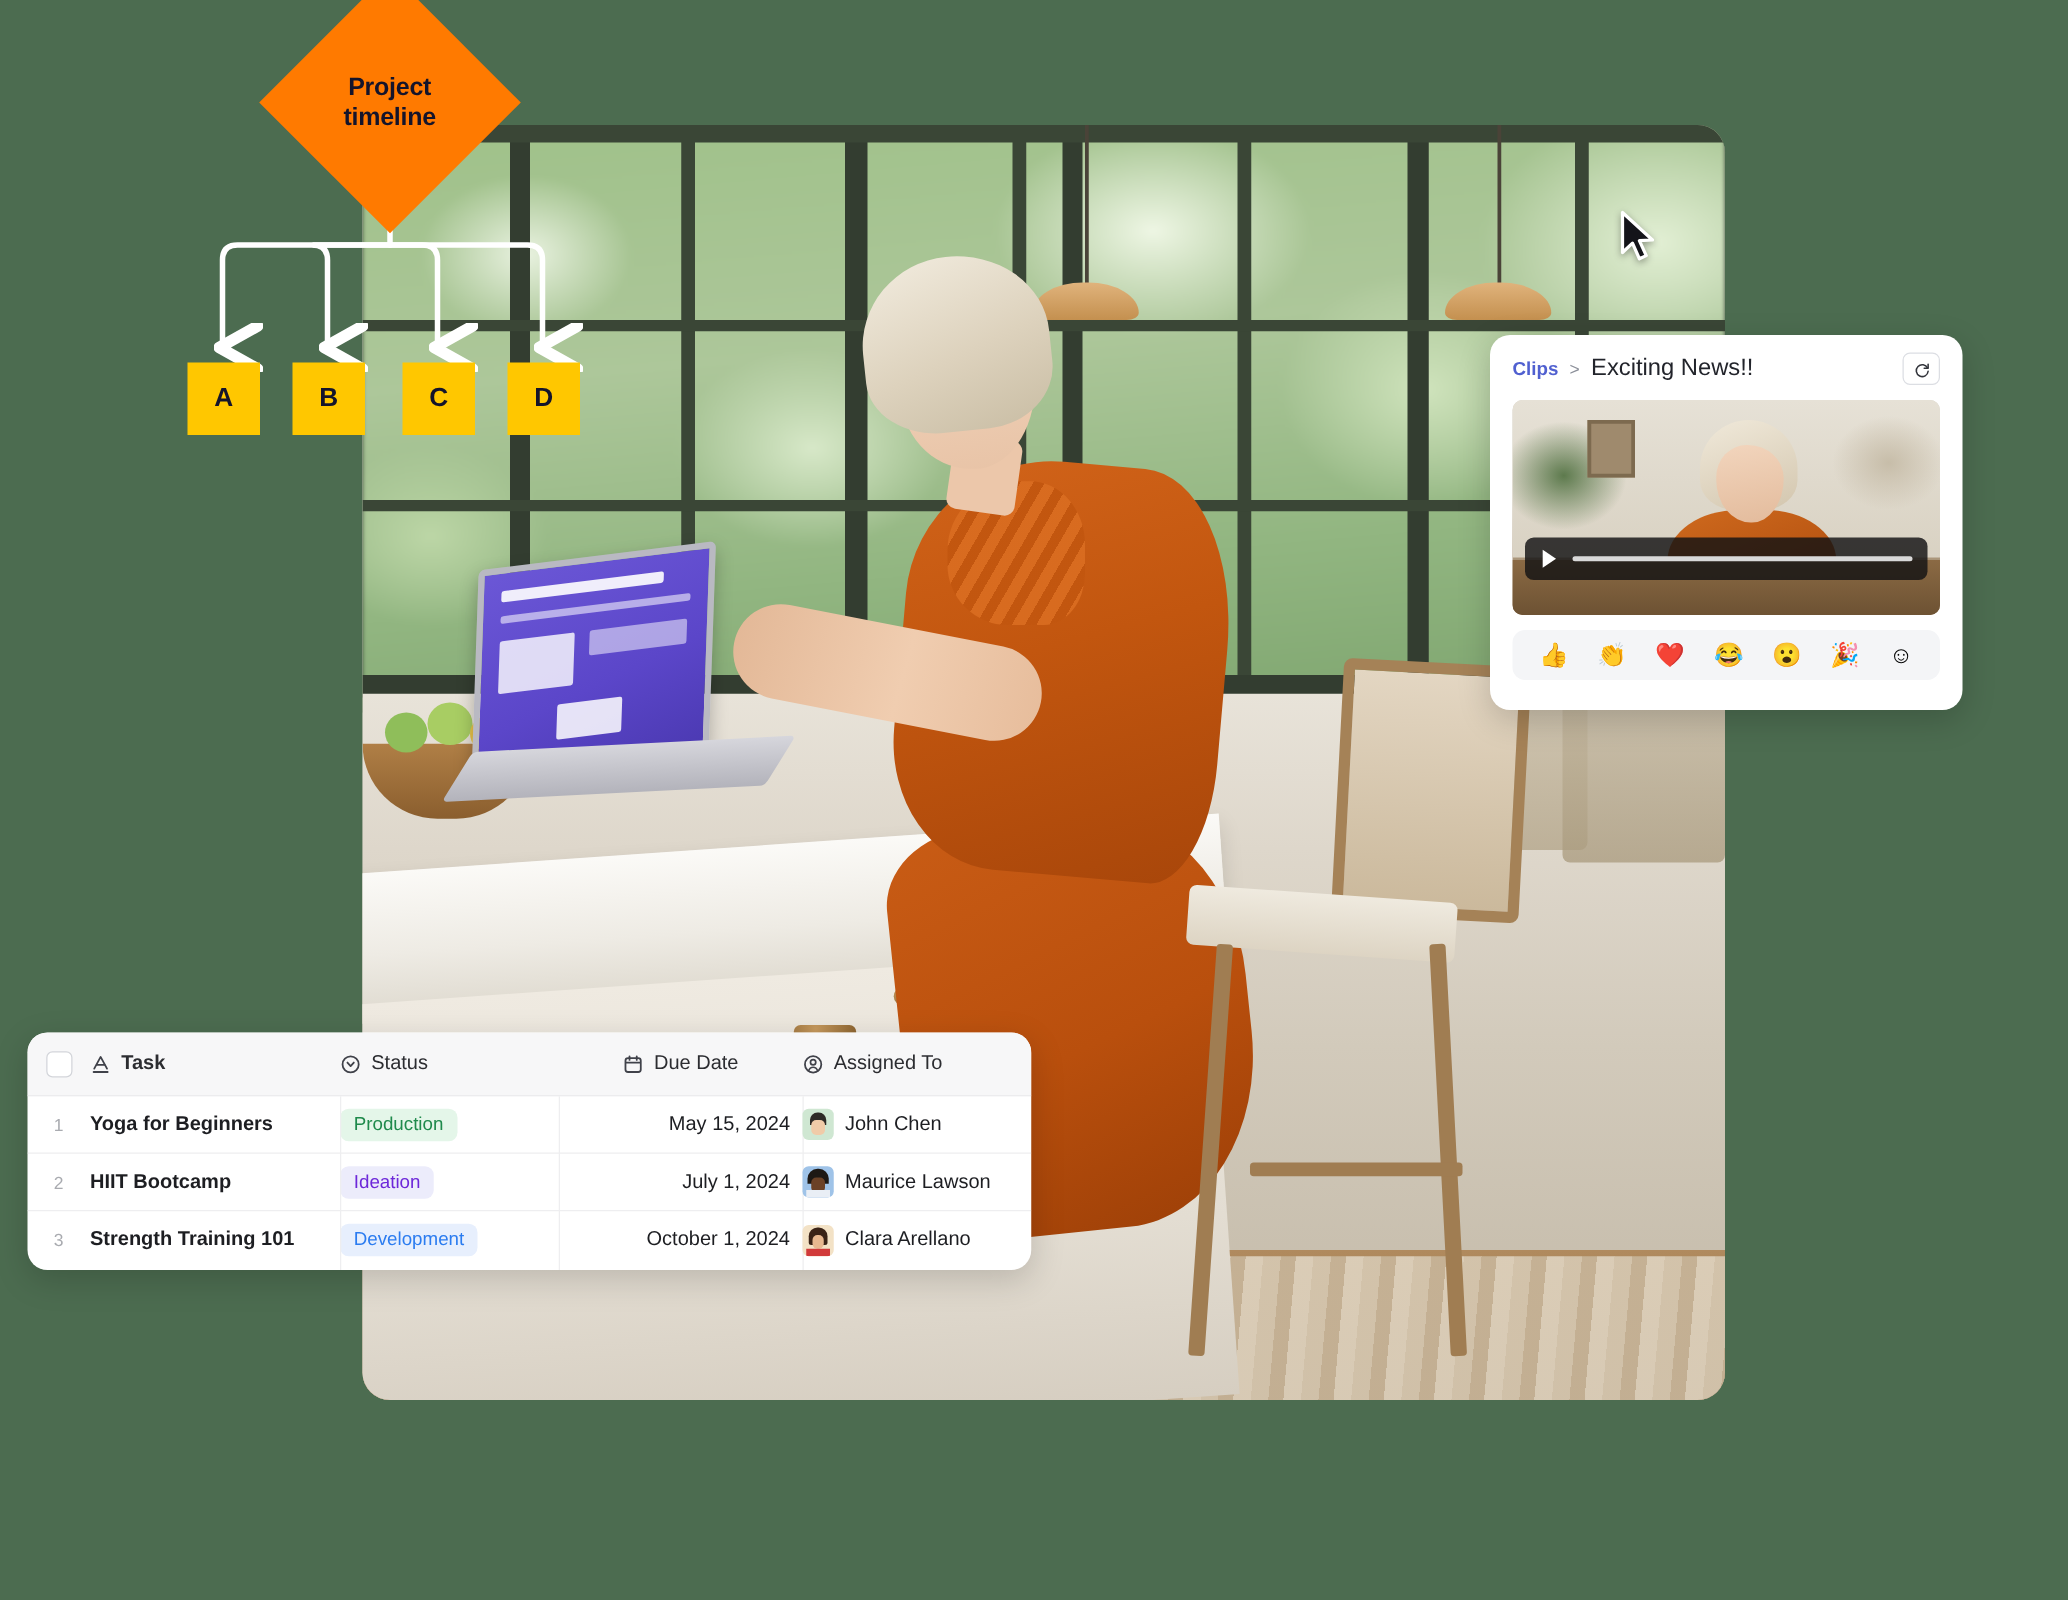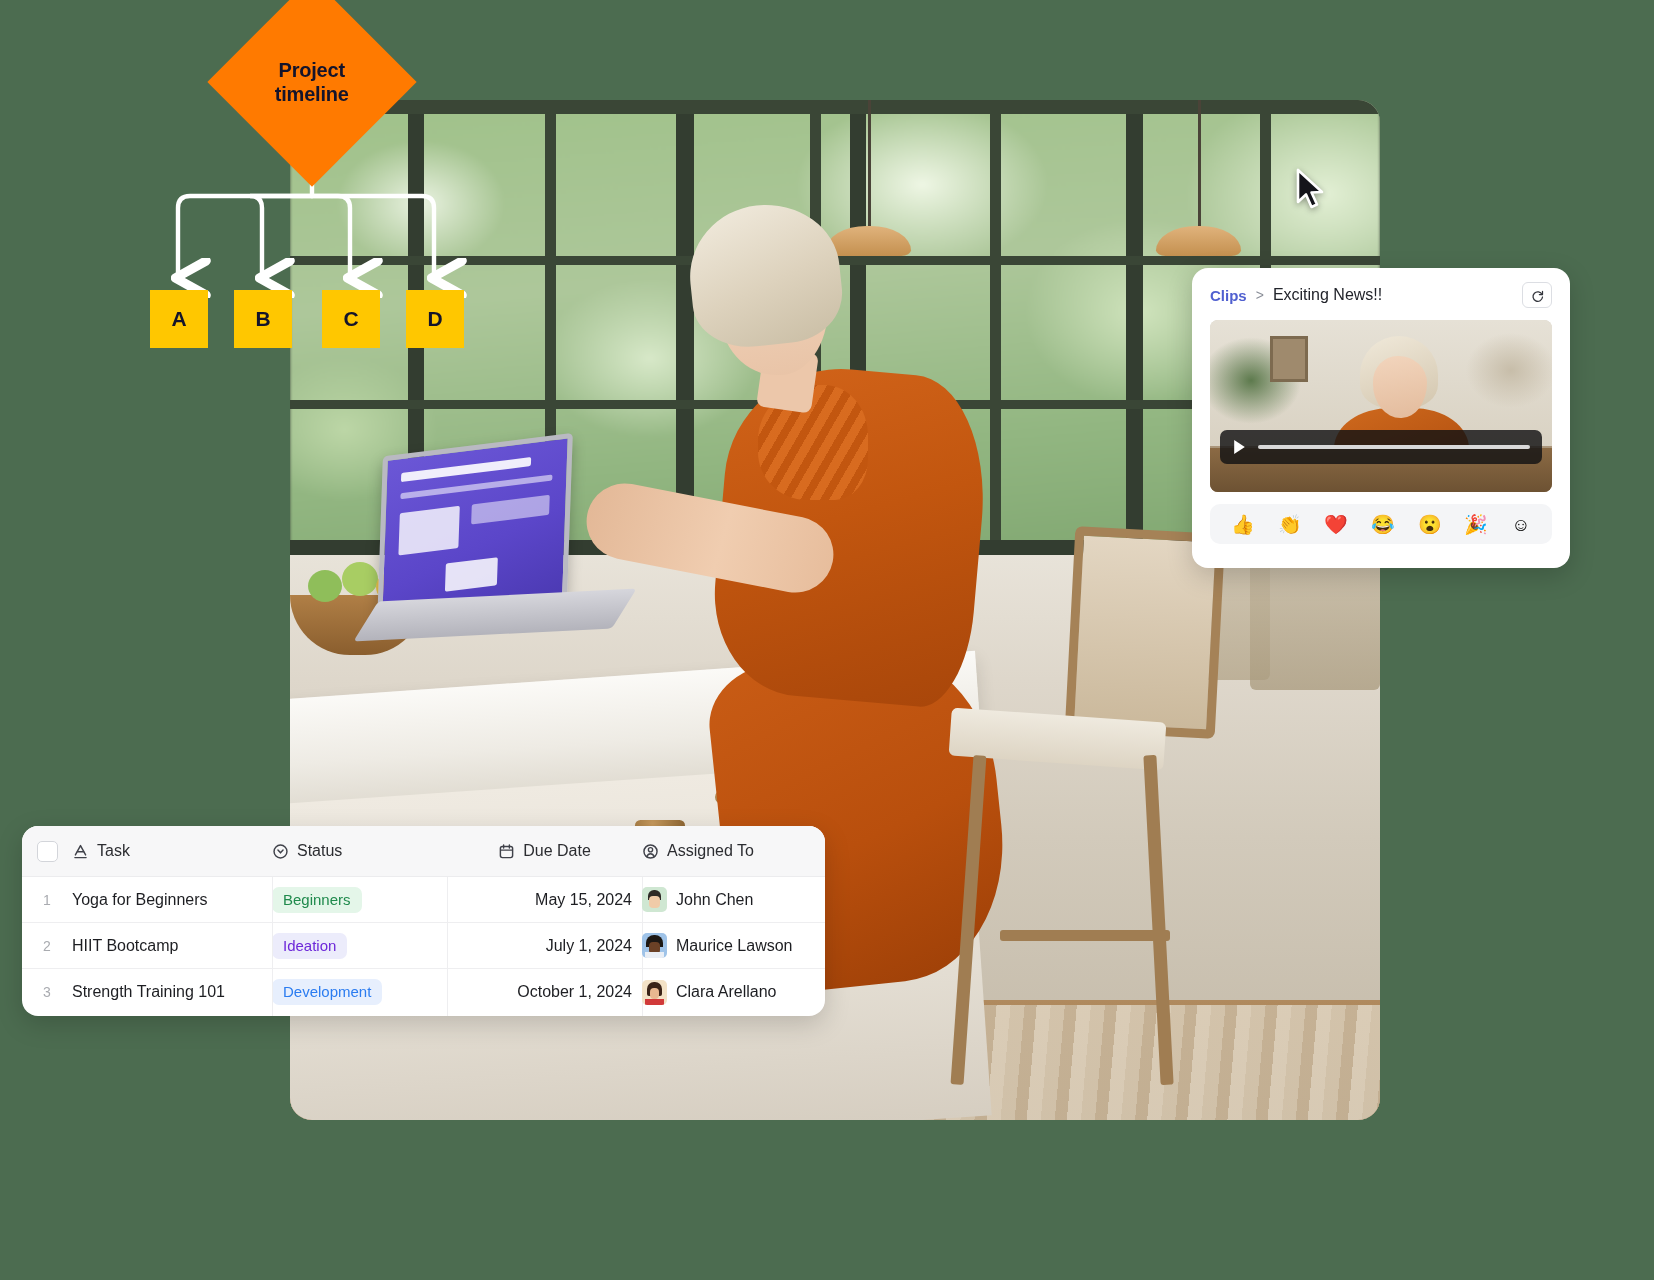--- a/index.html
+++ b/index.html
@@ -198,21 +198,21 @@
   
   #clips-card {
     position:absolute; left:1192px; top:268px; width:378px; height:300px;
     background:#fff; border-radius:16px;
     box-shadow: 0 8px 26px rgba(0,0,0,.18);
     padding:14px 18px 14px 18px;
   }
   #clips-head { display:flex; align-items:center; height:26px; }
   #crumb-root { color:#5060d0; font-size:15px; font-weight:600; cursor:pointer; }
   #crumb-sep { color:#8b8f99; font-size:14px; margin:0 9px; }
-  #crumb-current { color:#22242b; font-size:16px; }
+  #crumb-current { color:#22242b; font-size:19px; }
   #refresh-btn {
     margin-left:auto; width:30px; height:26px; border:1px solid #dcdee3;
     border-radius:6px; background:#fff; display:flex; align-items:center;
     justify-content:center; cursor:pointer;
   }
   #video-wrap {
     position:relative; margin-top:12px; width:100%; height:172px;
     border-radius:8px; overflow:hidden;
     background: linear-gradient(180deg,#d7d2c6 0%, #cfc7b6 45%, #8a6a45 100%);
   }
@@ -247,21 +247,21 @@
     background:#fff; border-radius:16px;
     box-shadow: 0 8px 26px rgba(0,0,0,.17);
     overflow:hidden;
   }
   #table-head {
     height:51px; background:#f7f7f8; display:flex; align-items:center;
     border-bottom:1px solid #ececee;
   }
   .th { display:flex; align-items:center; gap:8px; font-size:16px; color:#2c2d31; font-weight:400; }
   .cellnum { width:50px; text-align:center; color:#a9abb0; font-size:14px; flex:none; }
-  .c-task   { width:200px; flex:none; }
+  .c-task   { width:200px; flex:none;font-weight:bold; }
   .c-status { width:175px; flex:none; }
   .c-due    { width:195px; flex:none; text-align:right; padding-right:10px; }
   .c-assign { width:183px; flex:none;align-items:center; }
   .trow {
     height:46px; display:flex; align-items:center;
     border-bottom:1px solid #eeeef0; font-size:16px; color:#1d1e22;
   }
   .trow:last-child { border-bottom:none; }
   .vsep { position:absolute; top:51px; bottom:0; width:1px; background:#eeeef0; }
   .badge {
@@ -462,21 +462,21 @@
           <path d="M5.6 16.2c.9-2.3 2.5-3.5 4.4-3.5s3.5 1.2 4.4 3.5" fill="none" stroke="#40424a" stroke-width="1.6" stroke-linecap="round"></path>
         </svg>
         <span>Assigned To</span>
       </div>
     </div>
 
     <div class="trow">
       <div class="cellnum">1</div>
       <div class="c-task">Yoga for Beginners</div>
       <div class="c-status">
-        <span class="badge" style="background:#e4f6e9;color:#1f8a4c;">Beginners</span>
+        <span class="badge" style="background:#e4f6e9;color:#1f8a4c;">Production</span>
       </div>
       <div class="c-due">May 15, 2024</div>
       <div class="c-assign assign-cell">
         <span class="avatar" style="background:#cfe7d2;">
           <span style="position:absolute;left:6px;top:3px;width:13px;height:10px;background:#2e2a26;border-radius:6px 6px 0 0;"></span>
           <span style="position:absolute;left:7px;top:9px;width:11px;height:12px;background:#f0cba8;border-radius:4px;"></span>
         </span>
         <span>John Chen</span>
       </div>
     </div>

